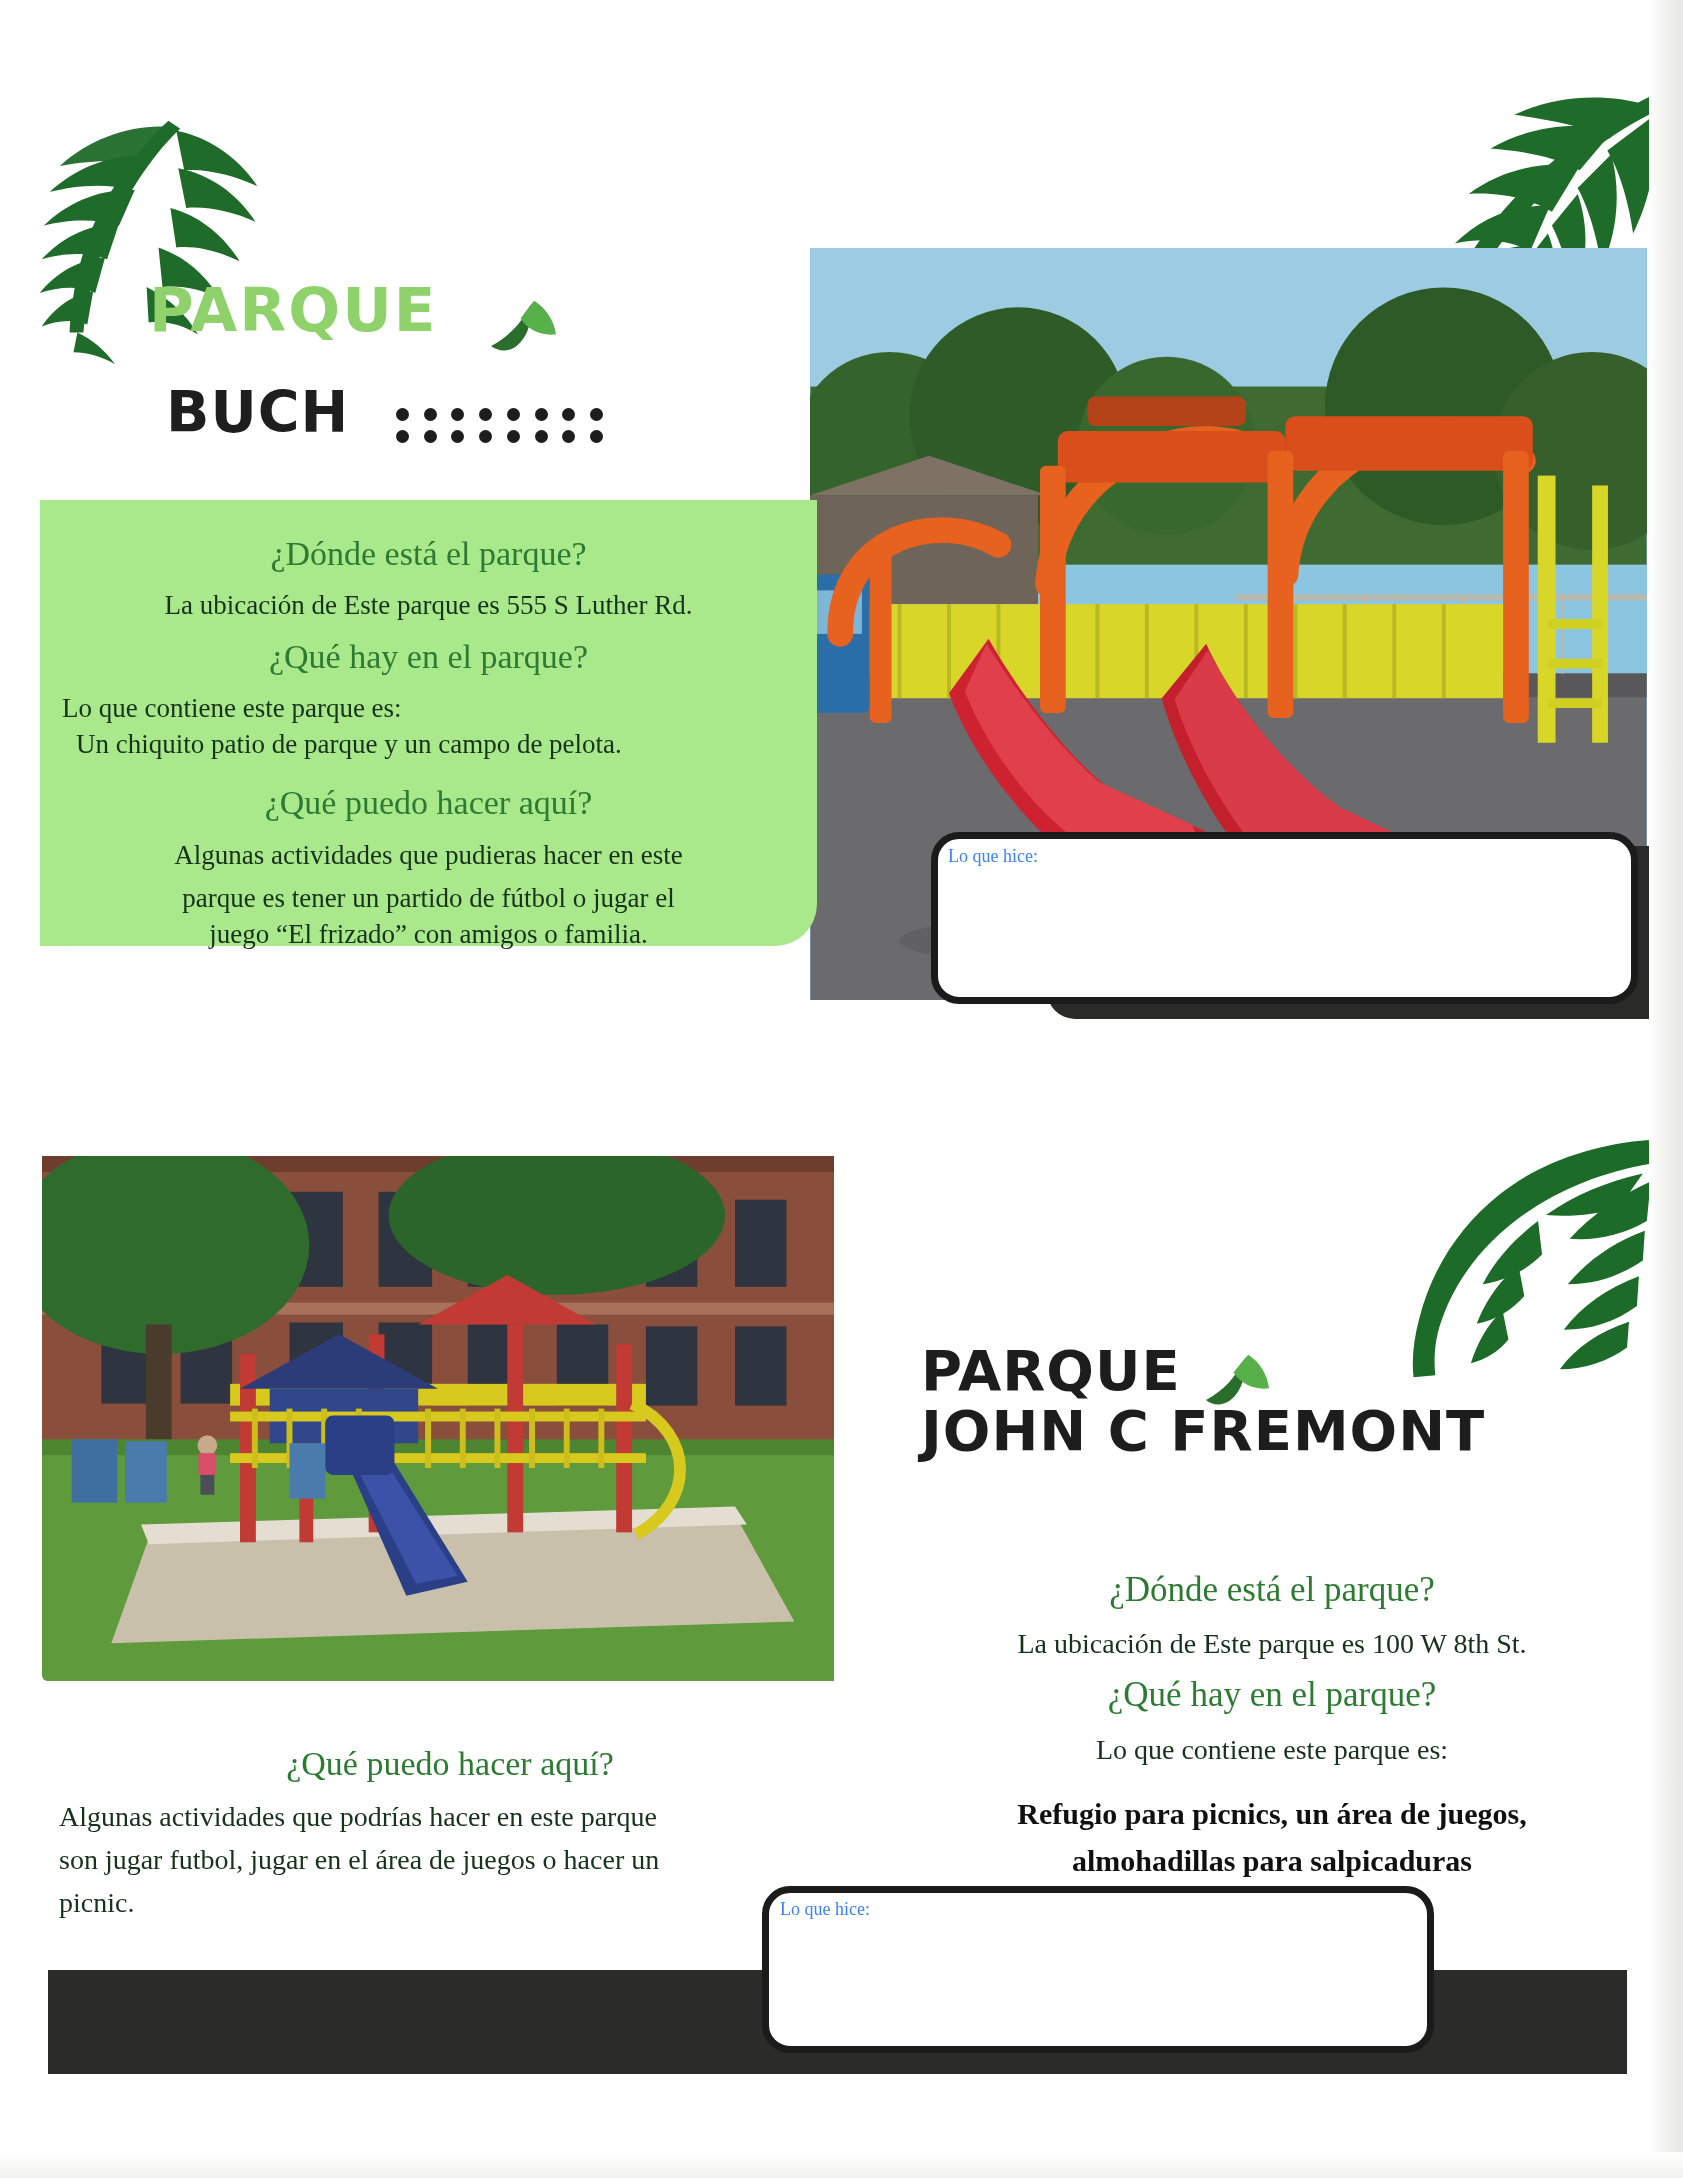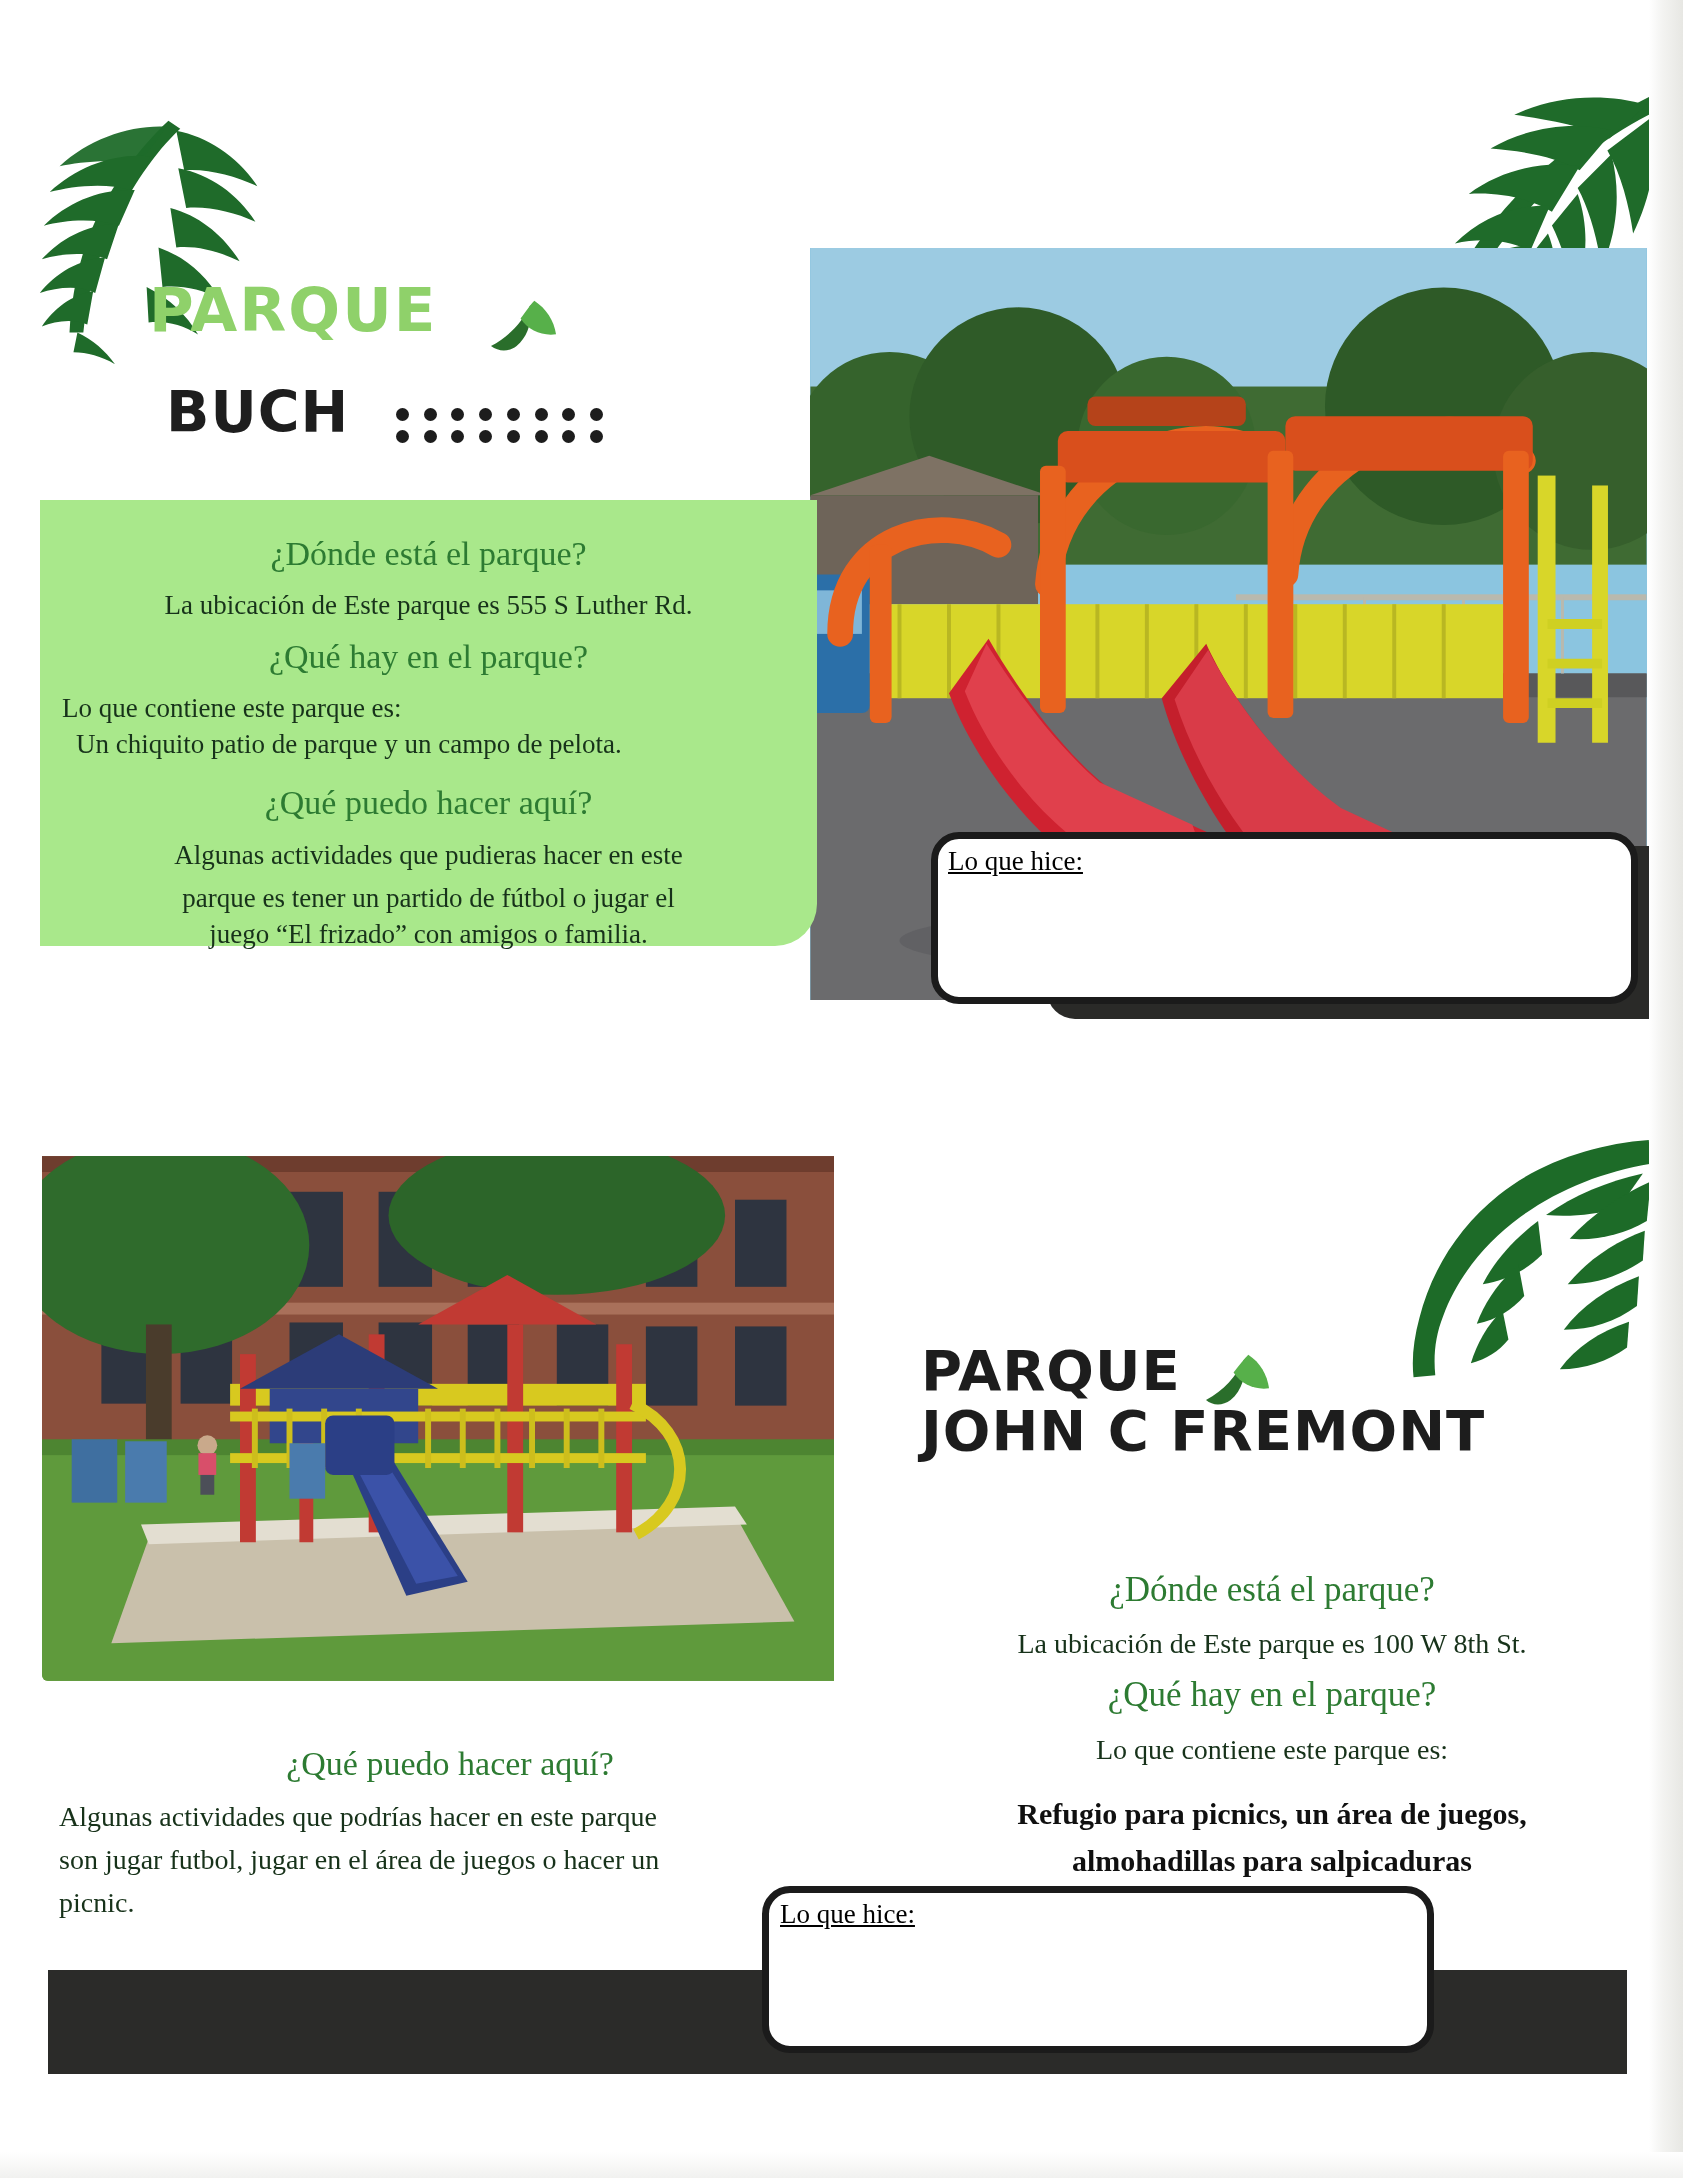--- a/index.html
+++ b/index.html
@@ -143,23 +143,22 @@
   }
   .lqh-box {
     position: absolute;
     background: #ffffff;
     border: 7px solid #1b1b1b;
     border-radius: 28px;
   }
   .lqh-label {
     position: absolute;
     font-family: "Liberation Serif", serif;
-    font-size: 27px;
-    color: #000000;
-    text-decoration: underline;
+    font-size: 18px;
+    color: #3b82f6;
   }
 
   
   .fremont-title {
     position: absolute;
     left: 921px;
     top: 1341px;
     font-family: "DejaVu Sans", sans-serif;
     font-weight: 700;
     font-size: 56px;

